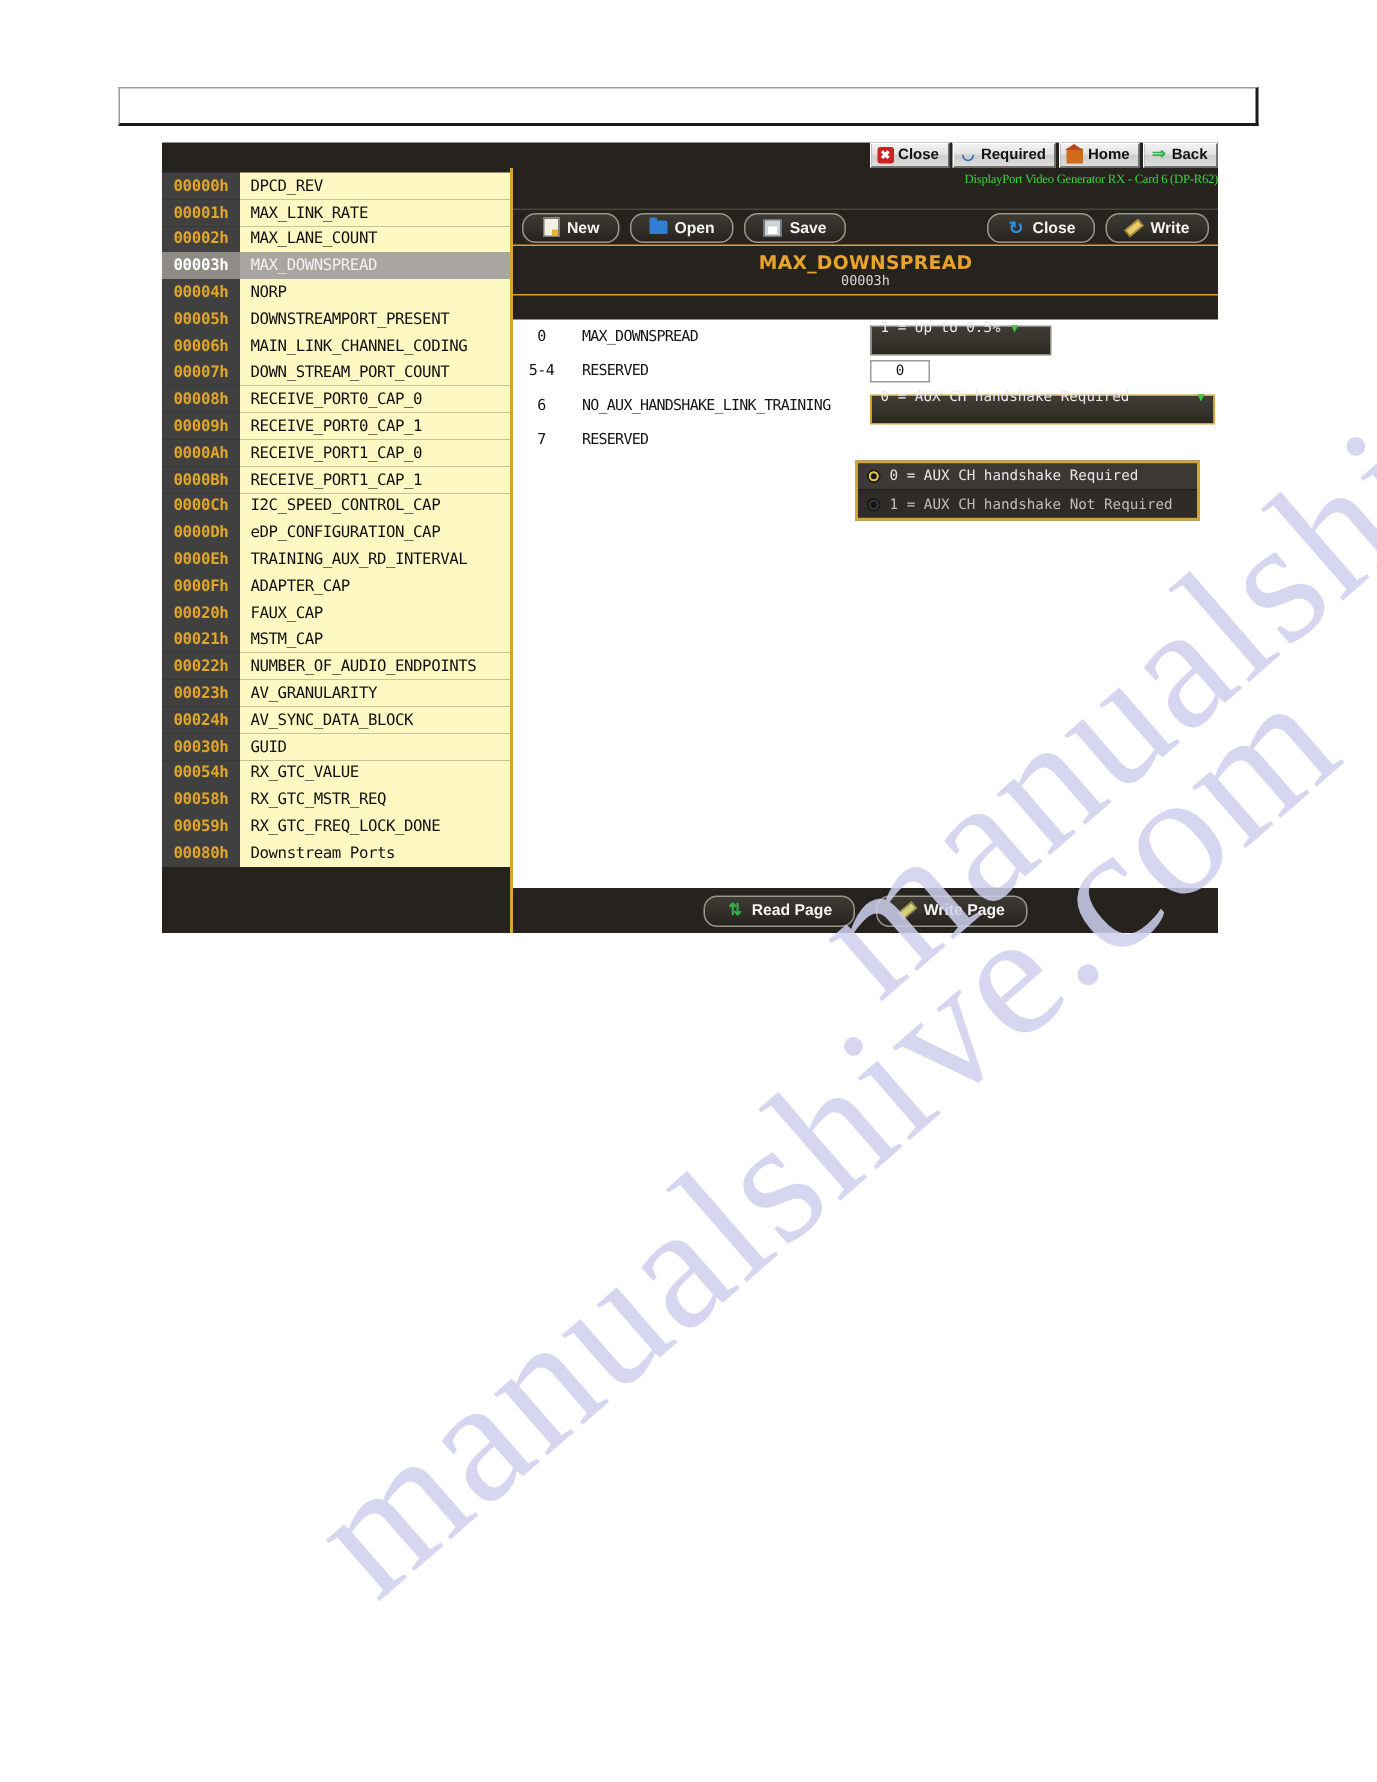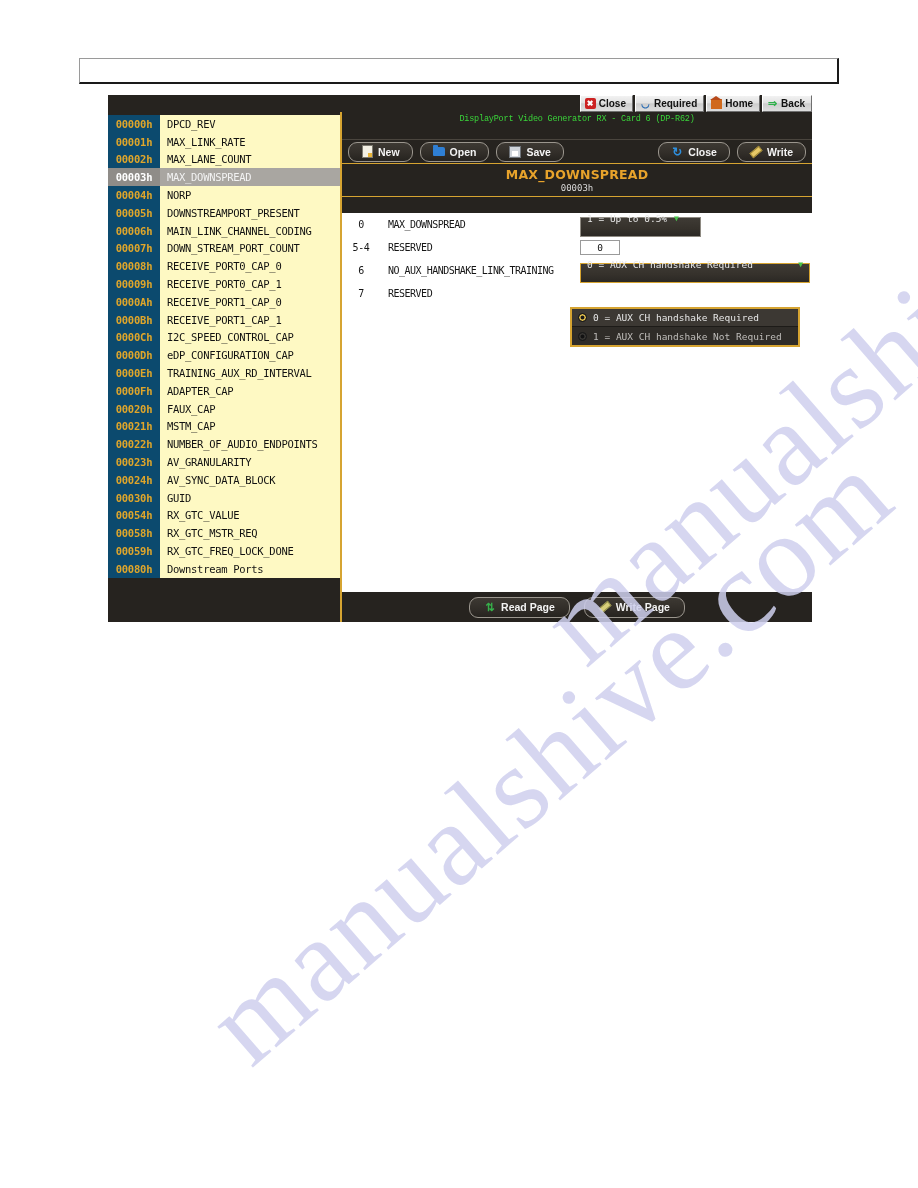--- a/index.html
+++ b/index.html
@@ -105,21 +105,21 @@
     display: flex;
     align-items: stretch;
     height: 17.8px;
     font-family: "DejaVu Sans Mono", monospace;
     font-size: 10.5px;
   }
   .regaddr {
     width: 52px;
     flex: 0 0 52px;
     color: #e0a62a;
-    background: #0c4a6e;
+    background: #404040;
     display: flex;
     align-items: center;
     justify-content: center;
     font-weight: bold;
     letter-spacing: -.2px;
   }
   .regname {
     flex: 1;
     background: #fef9c3;
     color: #111;
@@ -146,25 +146,26 @@
     padding-top: 1px;
     box-sizing: border-box;
   }
   #pathbar .line1 {
     font-family: "DejaVu Sans Mono", monospace;
     font-size: 9.5px;
     color: #3ad43a;
     line-height: 12px;
   }
   #pathbar .line2 {
-    font-family: Liberation Mono, monospace;
+    font-family: Liberation Serif, serif;
     font-size: 8.5px;
     color: #3ad43a;
     line-height: 12px;
     letter-spacing: -.2px;
+    text-align: right;
   }
   #filebar {
     height: 25px;
     display: flex;
     align-items: center;
     padding: 0 6px;
     border-top: 1px solid #4a453e;
     border-bottom: 1px solid #d6a431;
     box-sizing: border-box;
   }

